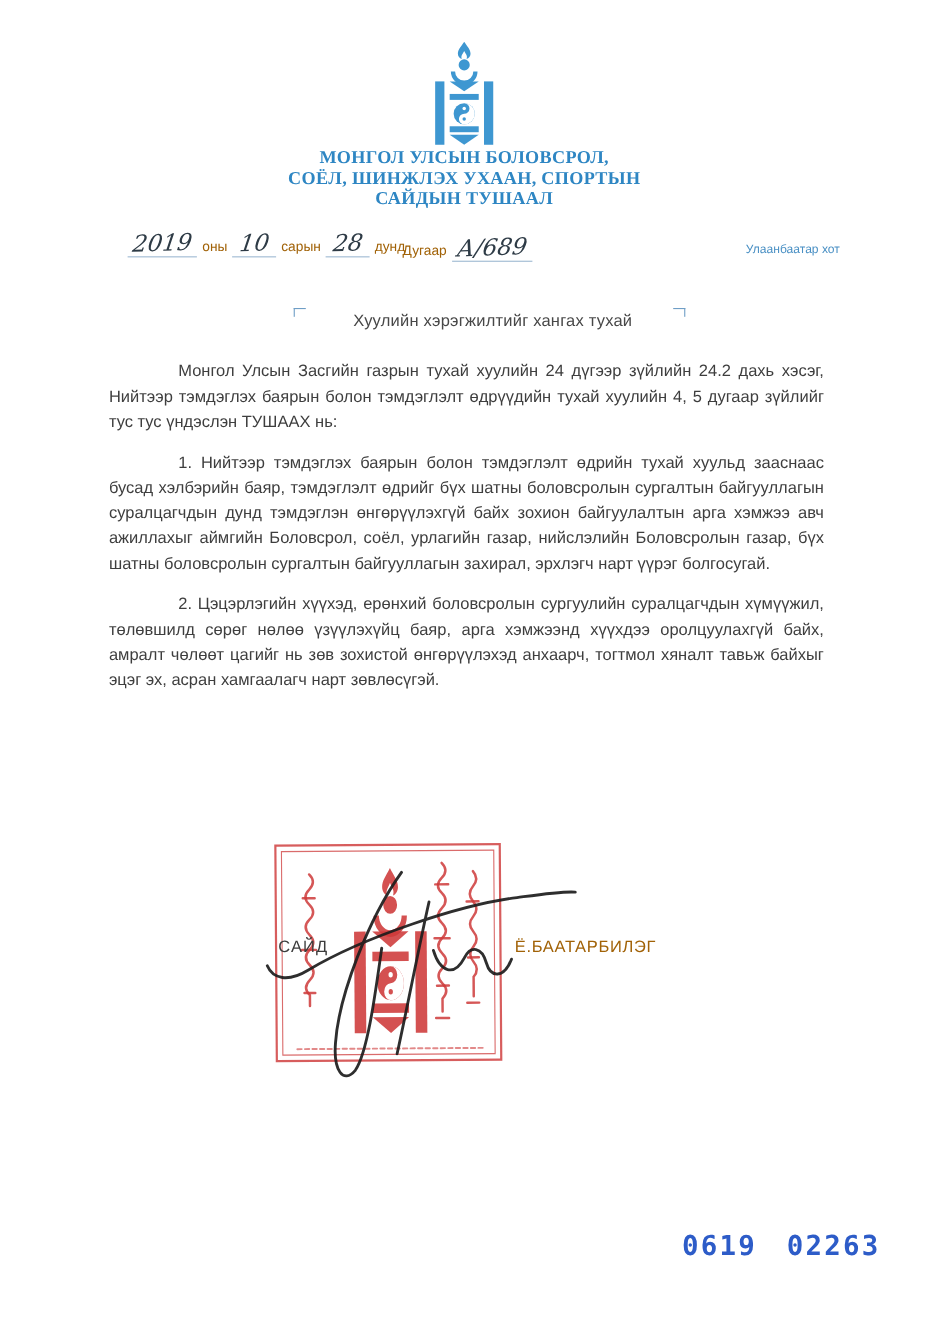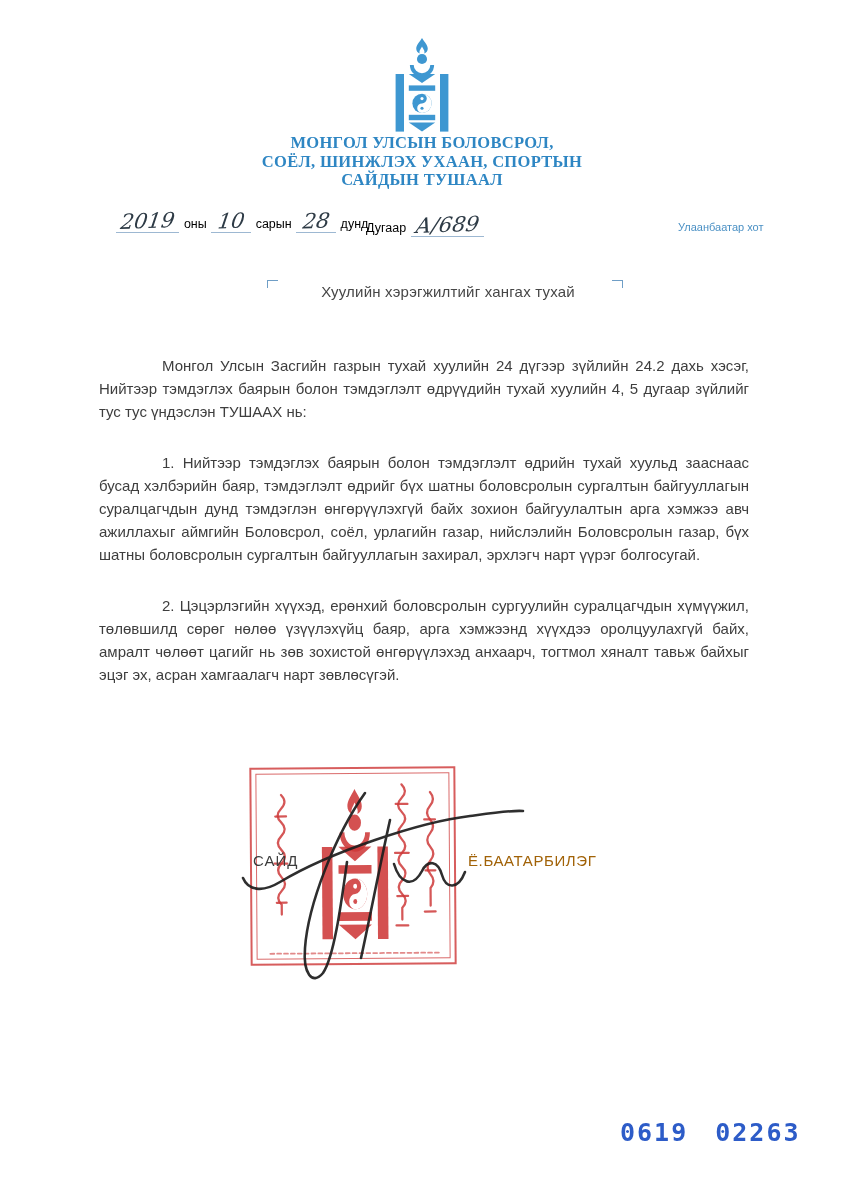--- a/index.html
+++ b/index.html
@@ -19,21 +19,21 @@
     position:absolute; left:0; top:134px; width:100%;
     text-align:center; color:#2e86c3;
     font-family:"Liberation Serif", serif; font-weight:bold;
     font-size:16.5px; line-height:18.5px; letter-spacing:.3px;
   }
 
   
   .meta-date   { position:absolute; left:116px; top:210px; white-space:nowrap; }
   .meta-number { position:absolute; left:366px; top:214px; white-space:nowrap; }
   .meta-city   { position:absolute; left:678px; top:221px; font-size:11px; color:#4a90c4; }
-  .meta-label  { font-size:12.5px; color:#000000; vertical-align:baseline;text-align:right; }
+  .meta-label  { font-size:12.5px; color:#a16207; vertical-align:baseline;text-align:right; }
   .blank {
     display:inline-block; border-bottom:1.4px solid #9db8d2;
     padding:0 5px; text-align:center; vertical-align:baseline;
   }
   .hw {
     display:inline-block; transform:skewX(-10deg) rotate(-2deg);
     font-family:"DejaVu Serif", serif; font-style:italic;
     font-size:21px; color:#2e3b46; line-height:22px;
   }
   .blank.year{min-width:58px;} .blank.month{min-width:40px;}
@@ -47,21 +47,21 @@
   .bracket { position:absolute; width:11px; height:8px; }
   .bracket.l { left:267px; top:280px; border-left:1.6px solid #6f9ec6; border-top:1.6px solid #6f9ec6; }
   .bracket.r { left:612px; top:280px; border-right:1.6px solid #6f9ec6; border-top:1.6px solid #6f9ec6; }
 
   
   .body {
     position:absolute; left:99px; top:326px; width:650px;
     font-size:15px; line-height:23px; color:#3e3e3e;
     text-align:justify;
   }
-  .body p { text-indent:63px; margin-bottom:14px;margin-top:28px; }
+  .body p { text-indent:63px; margin-bottom:14px; }
 
   
   .stamp {
     position:absolute; left:250px; top:767px; width:206px; height:198px;
     border:2.5px solid rgba(206,57,57,.82);
     transform:rotate(-.4deg);
   }
   .stamp::before {
     content:""; position:absolute; inset:4px;
     border:1.3px solid rgba(206,57,57,.75);

